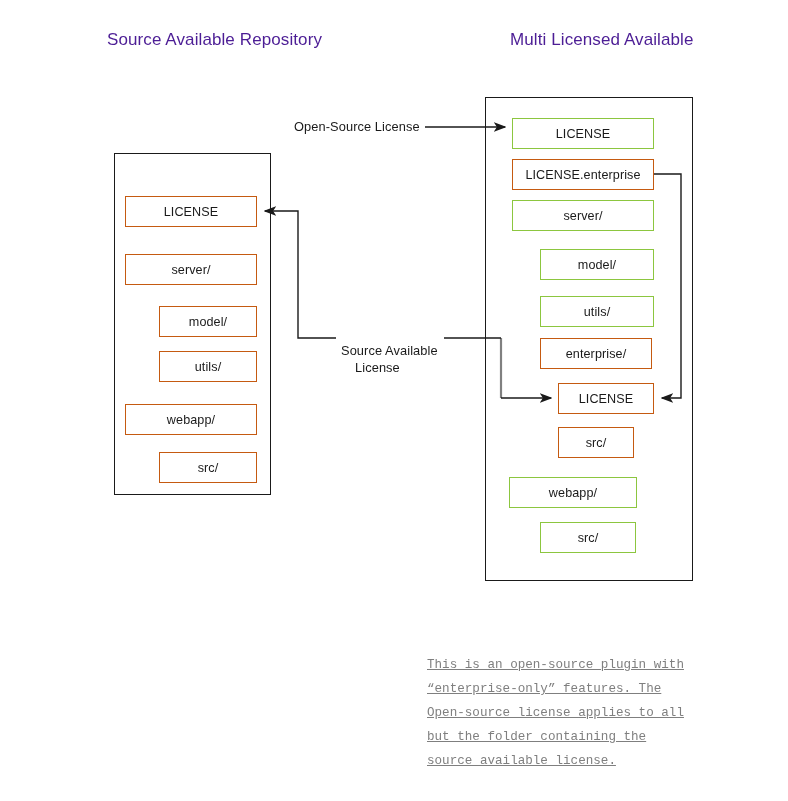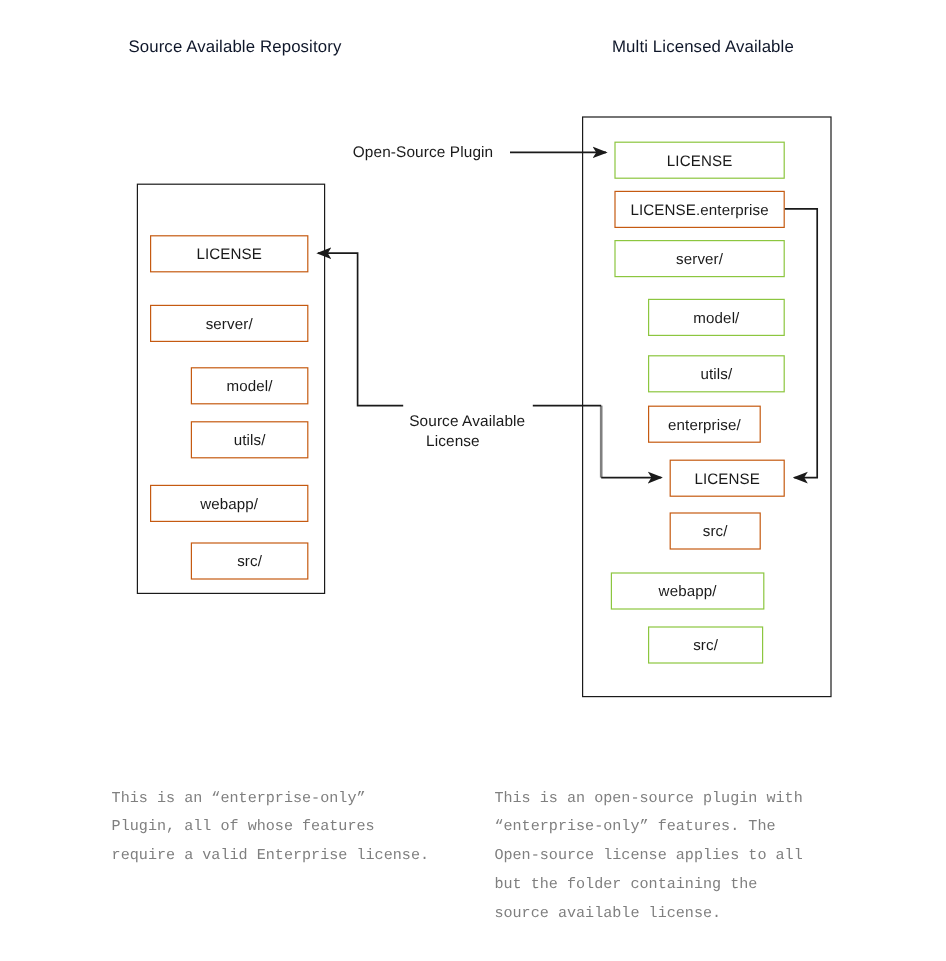--- a/index.html
+++ b/index.html
@@ -7,22 +7,22 @@
     width:788px;height:801px;
     background:#ffffff;
     font-family:"Liberation Sans", sans-serif;
     position:relative;
     overflow:hidden;
   }
   .stage{position:absolute;left:0;top:0;width:788px;height:801px;}
 
   .title{
     position:absolute;
-    font-size:14px;
-    color:#0f172a;
+    font-size:17px;
+    color:#4c1d95;
     white-space:nowrap;
     letter-spacing:0.1px;
   }
   #title-left{left:107px;top:30px;}
   #title-right{left:510px;top:30px;}
 
   .repo-frame{
     position:absolute;
     border:1.4px solid #1a1a1a;
     background:transparent;
@@ -58,21 +58,21 @@
   #label-source-avail-2{left:355px;top:360px;}
 
   .caption{
     position:absolute;
     font-family:"Liberation Mono", monospace;
     font-size:12.6px;
     color:#7f7f7f;
     white-space:pre;
   }
   #caption-left{left:93px;top:653px;line-height:24px;}
-  #caption-right{left:412px;top:653px;line-height:24px;}
+  #caption-right{left:427px;top:653px;line-height:24px;text-decoration:underline;}
 
   svg.wires{position:absolute;left:0;top:0;width:788px;height:801px;overflow:visible;}
 </style>
 </head>
 <body>
 
 <div class="stage">
 
   <div class="title" id="title-left">Source Available Repository</div>
   <div class="title" id="title-right">Multi Licensed Available</div>
@@ -85,21 +85,21 @@
   <div class="node" style="left:159px;top:306px;width:98px;height:31px;">model/</div>
   <div class="node" style="left:159px;top:351px;width:98px;height:31px;">utils/</div>
   <div class="node" style="left:125px;top:404px;width:132px;height:31px;">webapp/</div>
   <div class="node" style="left:159px;top:452px;width:98px;height:31px;">src/</div>
 
   <div class="node green" style="left:512px;top:118px;width:142px;height:31px;">LICENSE</div>
   <div class="node" style="left:512px;top:159px;width:142px;height:31px;">LICENSE.enterprise</div>
   <div class="node green" style="left:512px;top:200px;width:142px;height:31px;">server/</div>
   <div class="node green" style="left:540px;top:249px;width:114px;height:31px;">model/</div>
   <div class="node green" style="left:540px;top:296px;width:114px;height:31px;">utils/</div>
-  <div class="node" style="left:540px;top:338px;width:94px;height:31px;">enterprise/</div>
+  <div class="node" style="left:540px;top:338px;width:112px;height:31px;">enterprise/</div>
   <div class="node" style="left:558px;top:383px;width:96px;height:31px;">LICENSE</div>
   <div class="node" style="left:558px;top:427px;width:76px;height:31px;">src/</div>
   <div class="node green" style="left:509px;top:477px;width:128px;height:31px;">webapp/</div>
   <div class="node green" style="left:540px;top:522px;width:96px;height:31px;">src/</div>
 
   <svg class="wires" viewBox="0 0 788 801">
     <defs>
       <marker id="arrow-dark" markerWidth="9" markerHeight="9" refX="8" refY="4.5" orient="auto">
         <path d="M0,1 L9,4.5 L0,8 L2.2,4.5 Z" fill="#1a1a1a"></path>
       </marker>
@@ -118,26 +118,23 @@
 
     <path d="M336,338 L298,338 L298,211 L265,211" fill="none" stroke="#1a1a1a" stroke-width="1.4" marker-end="url(#arrow-dark2)"></path>
 
     <path d="M501,338 L501,398" fill="none" stroke="#808080" stroke-width="2.2"></path>
     <path d="M444,338 L501,338" fill="none" stroke="#1a1a1a" stroke-width="1.4"></path>
     <path d="M501,398 L551,398" fill="none" stroke="#1a1a1a" stroke-width="1.4" marker-end="url(#arrow-dark3)"></path>
 
     <path d="M654,174 L681,174 L681,398 L662,398" fill="none" stroke="#1a1a1a" stroke-width="1.4" marker-end="url(#arrow-dark4)"></path>
   </svg>
 
-  <div class="edge-label" id="label-open-source">Open-Source Plugin</div>
+  <div class="edge-label" id="label-open-source">Open-Source License</div>
   <div class="edge-label" id="label-source-avail-1">Source Available</div>
   <div class="edge-label" id="label-source-avail-2">License</div>
 
-  <div class="caption" id="caption-left">This is an “enterprise-only”
-Plugin, all of whose features
-require a valid Enterprise license.</div>
   <div class="caption" id="caption-right">This is an open-source plugin with
 “enterprise-only” features. The
 Open-source license applies to all
 but the folder containing the
 source available license.</div>
 
 </div>
 
 </body></html>

